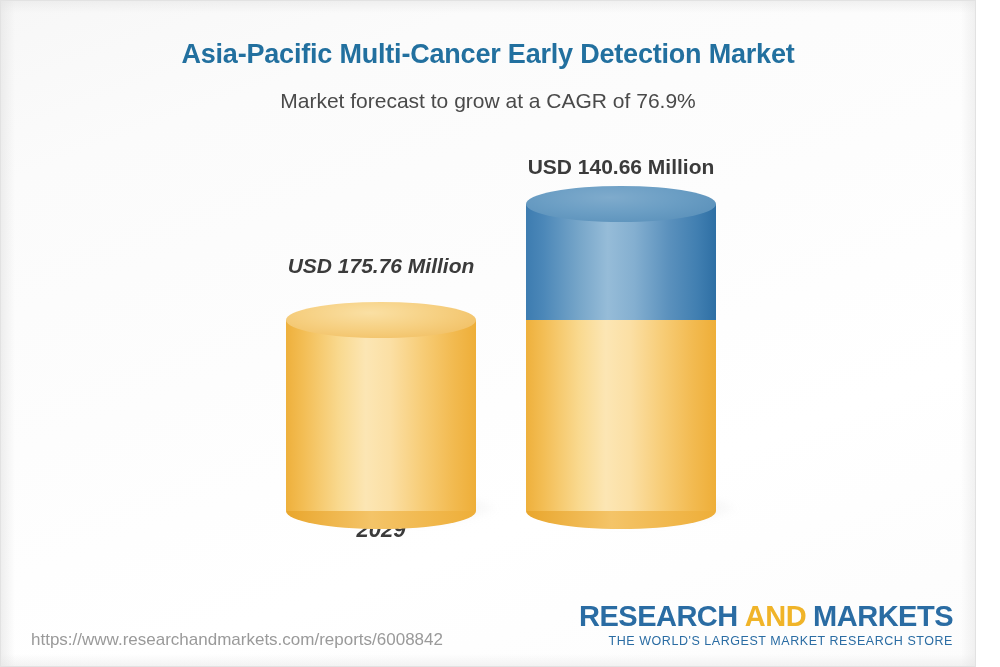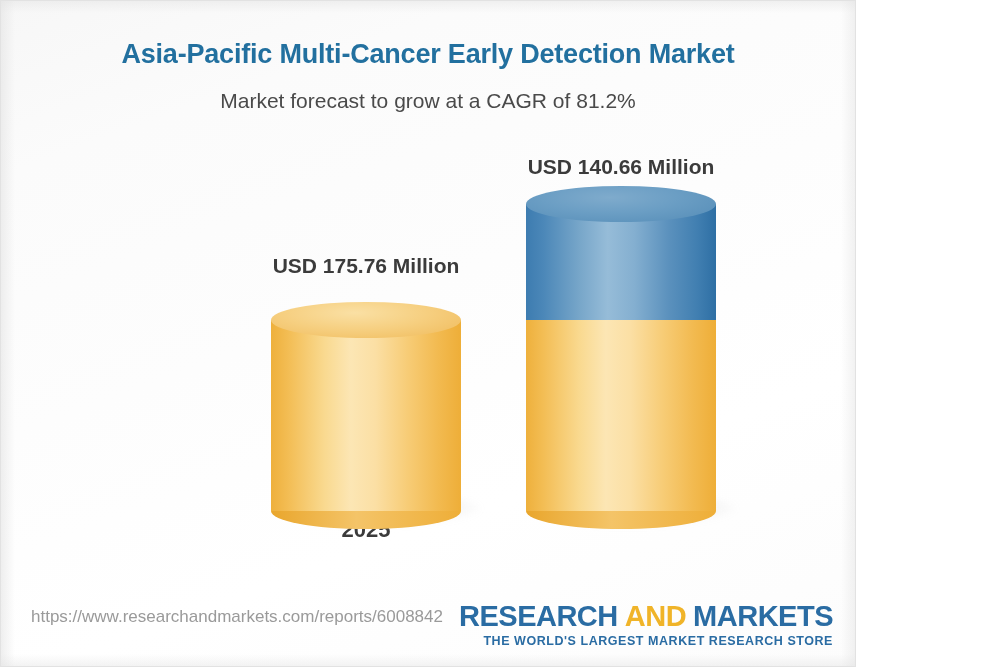--- a/index.html
+++ b/index.html
@@ -8,21 +8,21 @@
   }
   body {
     width: 1000px;
     height: 667px;
     font-family: "Liberation Sans", sans-serif;
     background: #ffffff;
     overflow: hidden;
   }
   #chart-card {
     position: relative;
-    width: 856px;
+    width: 976px;
     height: 667px;
     box-sizing: border-box;
     border: 1px solid #e2e2e2;
     background: linear-gradient(160deg, #f7f7f7 0%, #fbfbfb 18%, #fdfdfd 45%, #ffffff 70%, #fcfcfc 100%);
   }
   
   #card-vignette {
     position: absolute;
     inset: 0;
     pointer-events: none;
@@ -61,21 +61,21 @@
     top: 130px;
     width: 1000px;
     height: 440px;
   }
   .bar-group {
     position: absolute;
     bottom: 0;
     width: 250px;
     height: 440px;
   }
-  #bar-group-2023 { left: 240px; }
+  #bar-group-2023 { left: 255px; font-style: italic; }
   #bar-group-2029 { left: 495px; }
 
   .value-label {
     position: absolute;
     left: 0;
     width: 250px;
     text-align: center;
     font-size: 21px;
     font-weight: bold;
     color: #3b3b3b;
@@ -175,75 +175,75 @@
   }
 
   
   .seg-lower { z-index: 1; }
   .seg-upper { z-index: 2; }
 
   
   #footer-url {
     position: absolute;
     left: 30px;
-    bottom: 39px;
+    bottom: 16px;
     font-size: 17px;
     color: #9a9a9a;
   }
   #logo-block {
     position: absolute;
     right: 22px;
     bottom: 18px;
     text-align: right;
   }
   #logo-wordmark {
     font-size: 29px;
     font-weight: bold;
     letter-spacing: -0.5px;
     line-height: 1.05;
     white-space: nowrap;
   }
   .logo-blue { color: #2a6ca3; }
   .logo-gold { color: #f0b429; }
   #logo-tagline {
     font-size: 12.5px;
-    font-weight: bold;
+    font-weight: normal;
     color: #2a6ca3;
     letter-spacing: 0.55px;
     margin-top: 3px;
     white-space: nowrap;
   }
 </style>
 </head>
 <body>
 
 <div id="chart-card">
 
   <div id="card-vignette"></div>
 
   <div id="chart-title">Asia-Pacific Multi-Cancer Early Detection Market</div>
 
-  <div id="chart-subtitle">Market forecast to grow at a CAGR of 81.2%</div>
+  <div id="chart-subtitle">Market forecast to grow at a CAGR of 76.9%</div>
 
   <div id="plot-area">
 
     <div class="bar-group" id="bar-group-2023">
 
       <div class="value-label" style="top: 123px;">USD 175.76 Million</div>
 
       <div class="cylinder-stack" style="height: 191px;">
         <div class="cyl-shadow"></div>
         <div class="cyl-seg seg-gold seg-upper" style="height: 191px;">
           <div class="cyl-bottom"></div>
           <div class="cyl-body"></div>
           <div class="cyl-cap"></div>
         </div>
       </div>
 
-      <div class="category-label">2025</div>
+      <div class="category-label">2029</div>
     </div>
 
     <div class="bar-group" id="bar-group-2029">
 
       <div class="value-label" style="top: 24px;">USD 140.66 Million</div>
 
       <div class="cylinder-stack" style="height: 307px;">
         <div class="cyl-shadow"></div>
 
         <div class="cyl-seg seg-gold seg-lower" style="height: 191px; position:absolute; left:0; bottom:0;">

